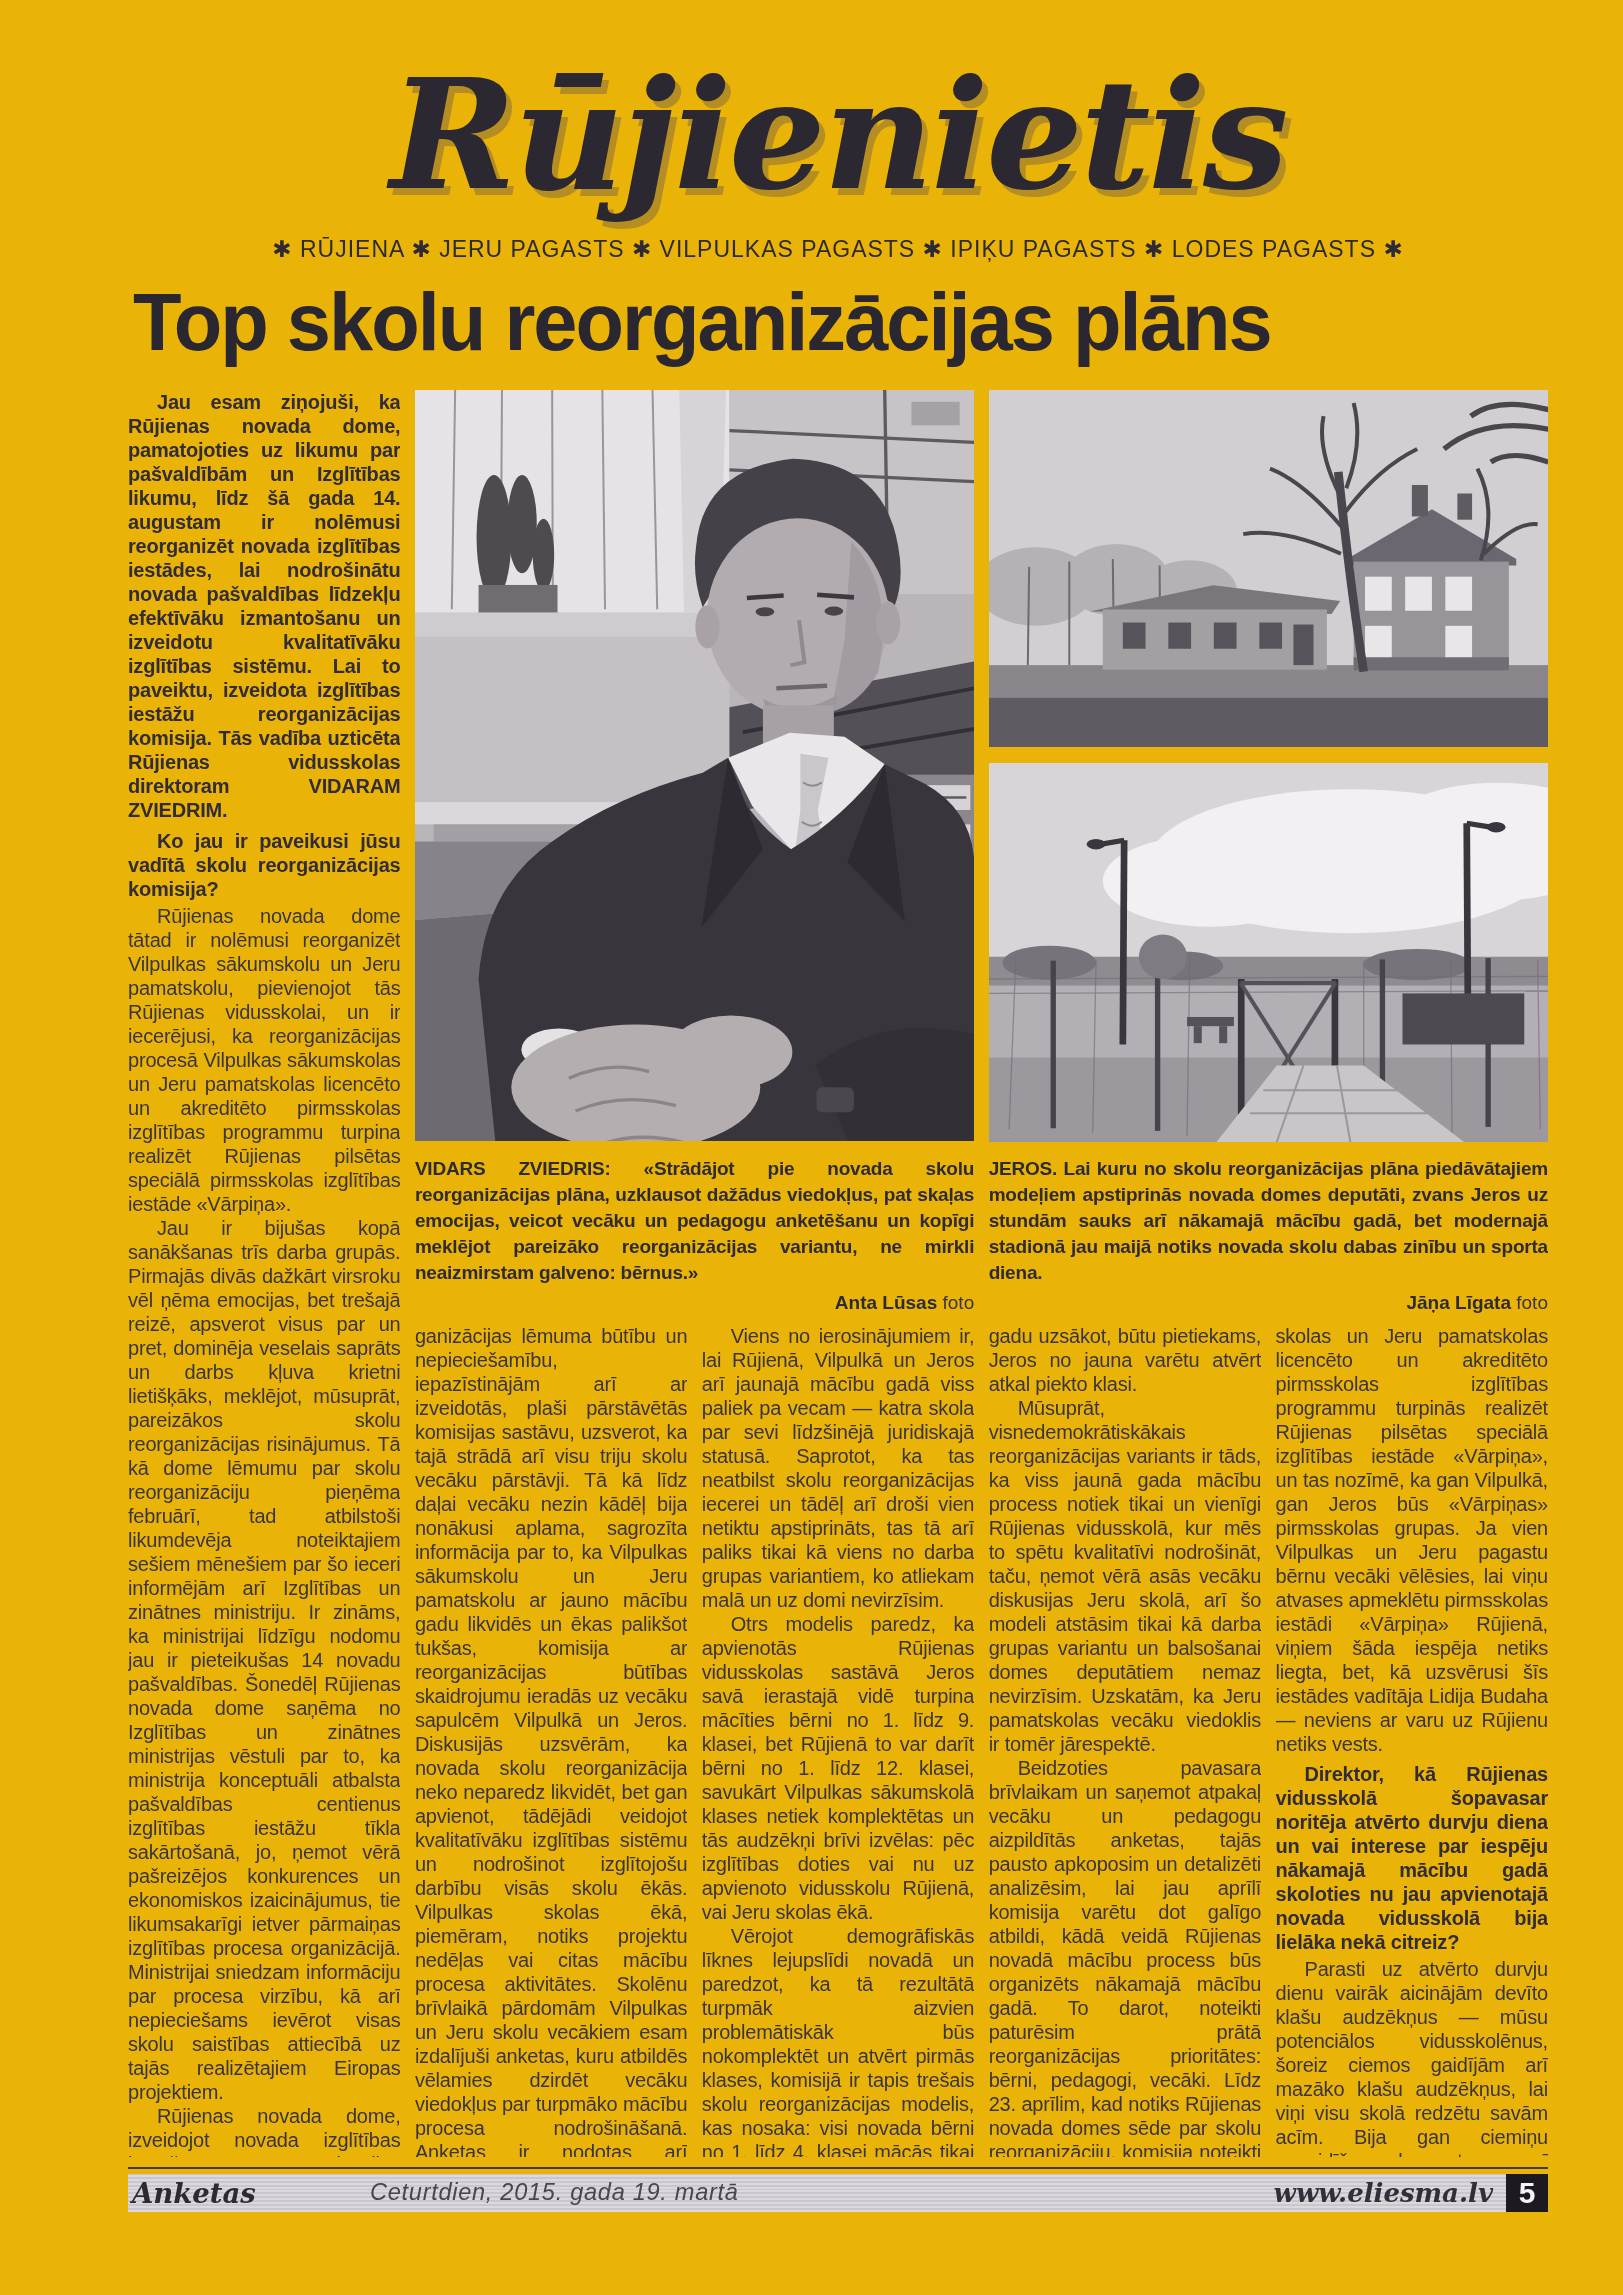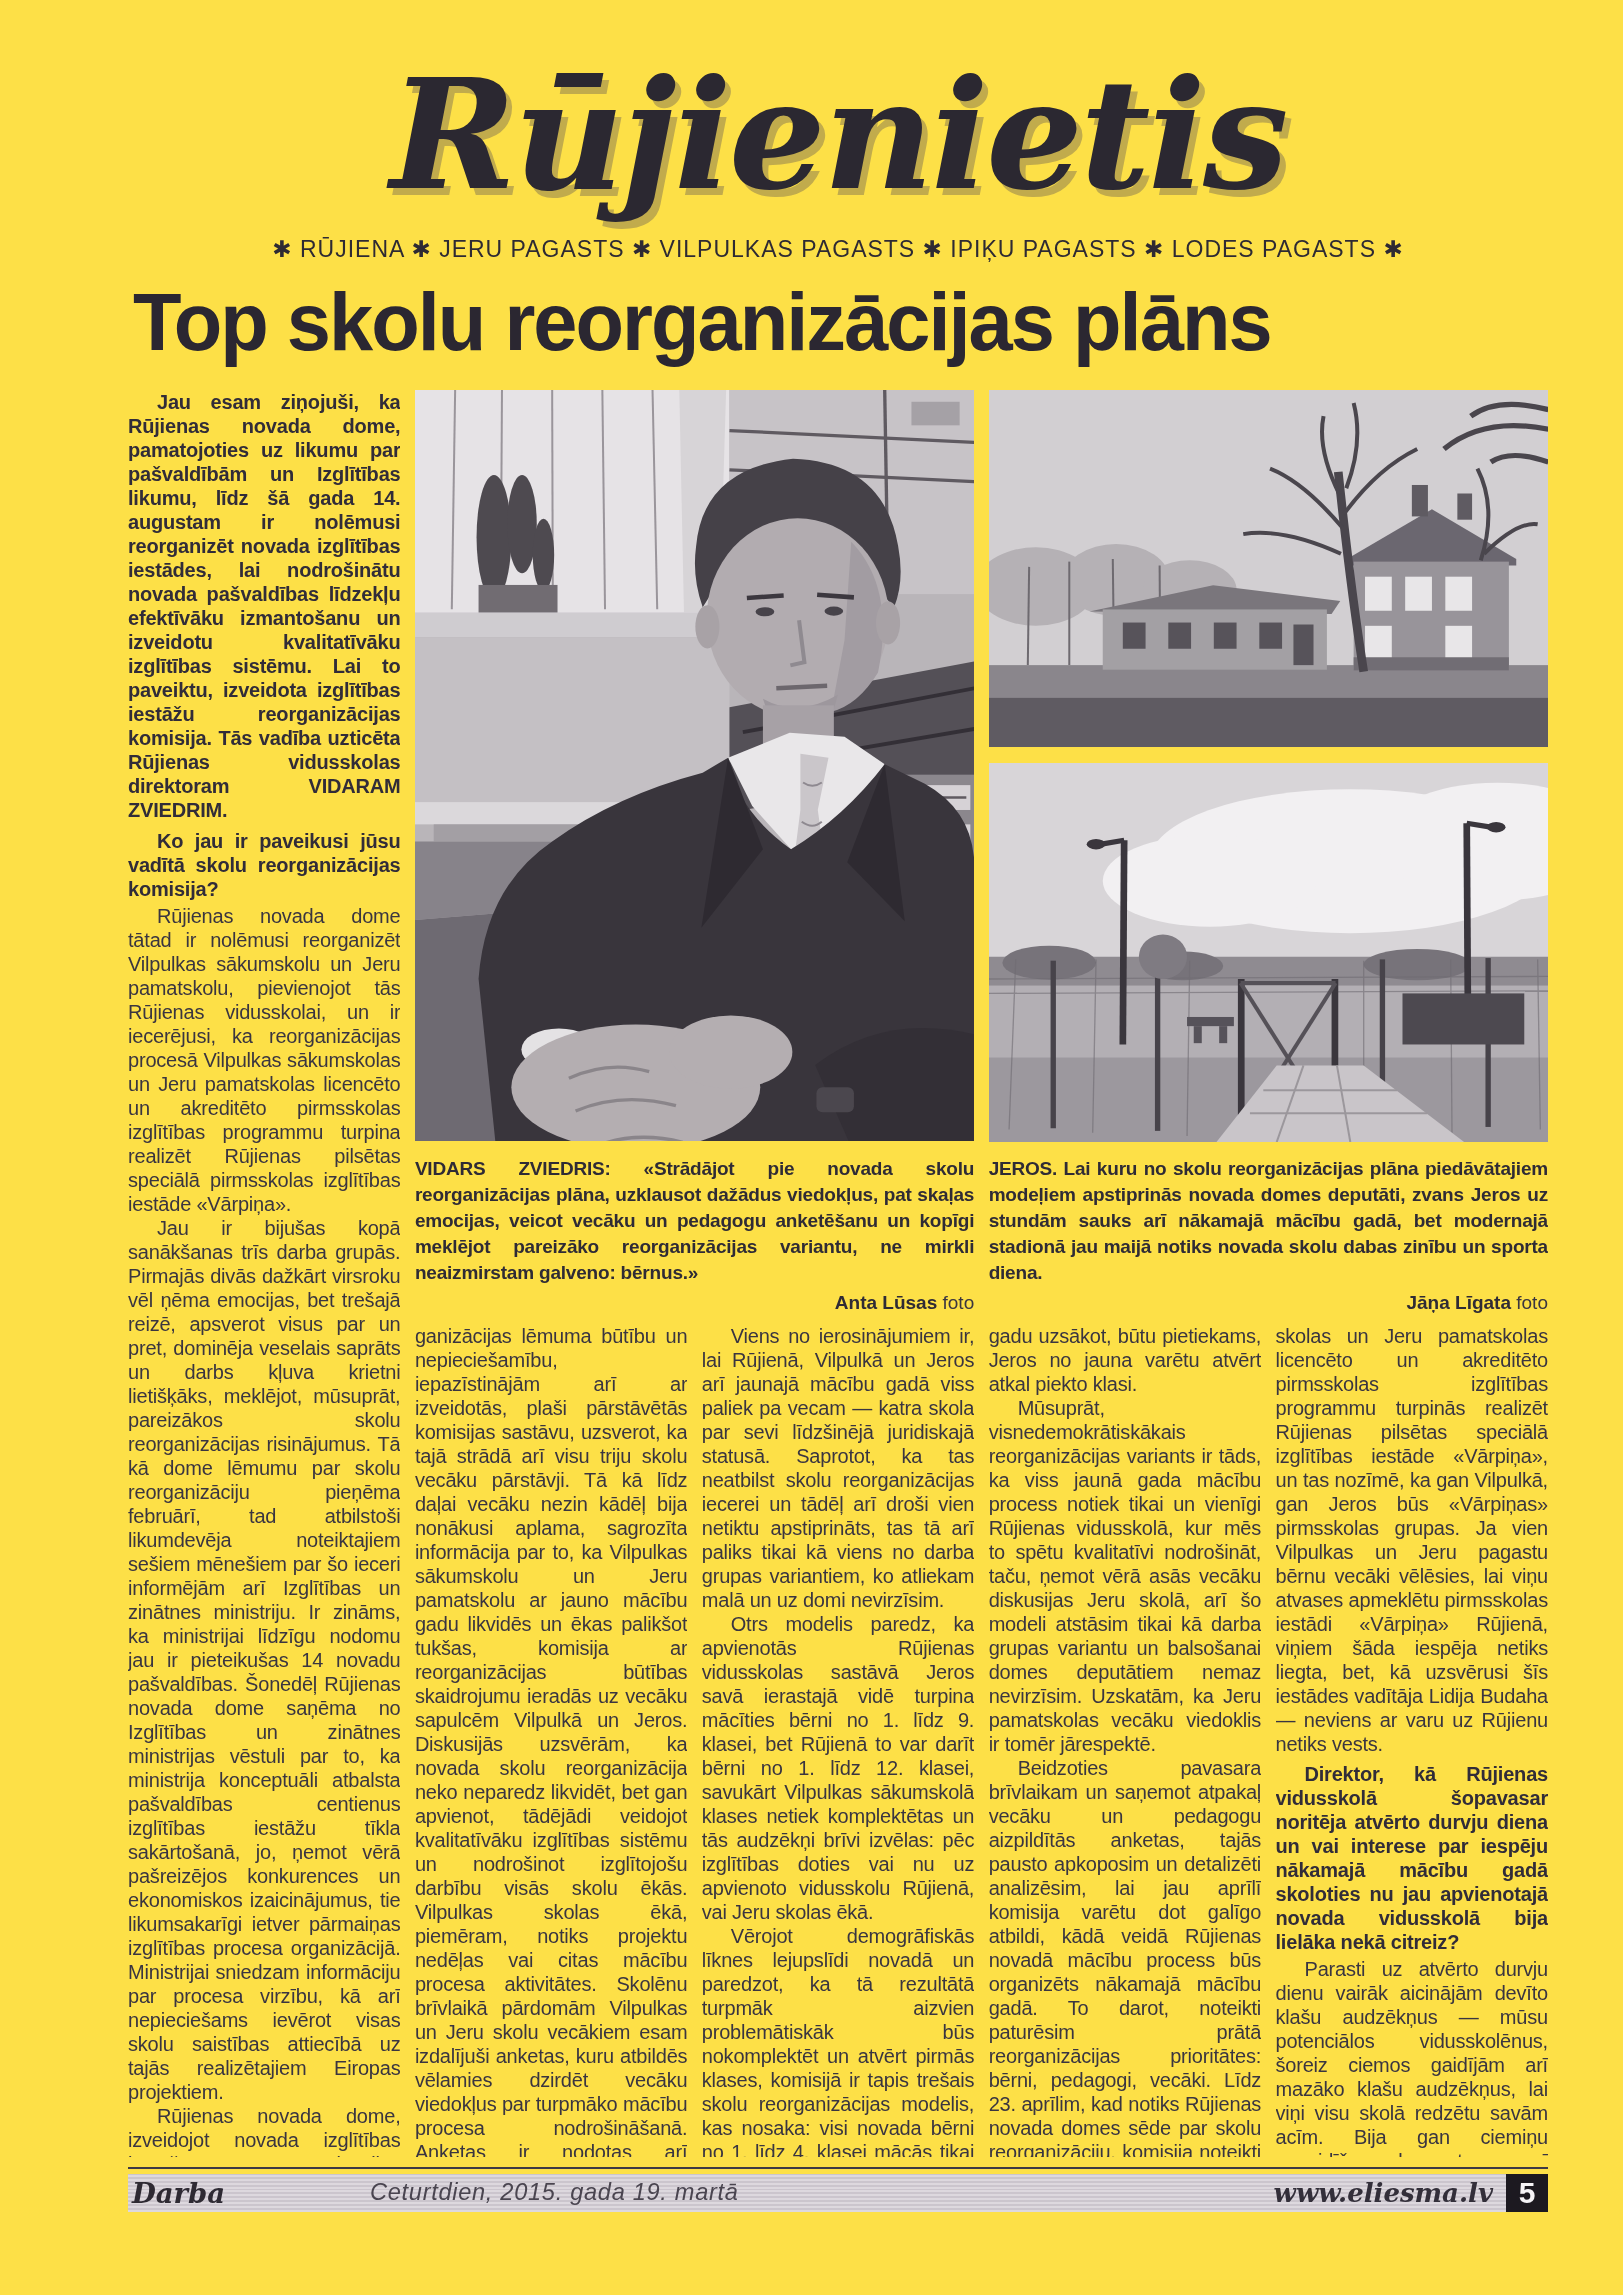--- a/index.html
+++ b/index.html
@@ -1,17 +1,17 @@
 <!DOCTYPE html>
 <html style="font-size:10.5px"><head>
 <meta charset="utf-8">
 <style>
   html,body{margin:0;padding:0;background:#dedae0;}
   .page{
-    width:1623px;height:2295px;background:#fde047;position:relative;
+    width:1623px;height:2295px;background:#eab308;position:relative;
     font-family:"Liberation Sans",sans-serif;color:#3a3540;overflow:hidden;
     box-sizing:border-box;padding:63px 75px 0 128px;
   }
   
   .masthead{text-align:center;}
   .masthead-title{
     font-family:"DejaVu Serif",serif;font-style:italic;font-weight:bold;
     font-size:152px;line-height:0.95;color:#2b2831;
     text-shadow:5.9px 6.5px 0 rgba(80,72,86,0.35);
     letter-spacing:-2.6px;
@@ -348,21 +348,21 @@
       <p class="q ind">Direktor, kā Rūjienas vidusskolā šopavasar noritēja atvērto durvju diena un vai interese par iespēju nākamajā mācību gadā skoloties nu jau apvienotajā novada vidusskolā bija lielāka nekā citreiz?</p>
       <p class="ind">Parasti uz atvērto durvju dienu vairāk aicinājām devīto klašu audzēkņus — mūsu potenciālos vidusskolēnus, šoreiz ciemos gaidījām arī mazāko klašu audzēkņus, lai viņi visu skolā redzētu savām acīm. Bija gan ciemiņu sagaidīšanas koncerts, gan arī mācību stundas un sporta aktivitātes. Kopā būšana visiem patika, tādēļ ir nolemts, ka jau maijā visu novada skolu audzēkņi un pedagogi satiksies pirmajā lielajā kopīgajā sporta dienas pasākumā Jeru pamatskolas jaukajā stadionā.</p>
 
     </section>
 
   </main>
 
   <footer class="footer">
     <div class="footer-rule"></div>
     <div class="footer-band">
-      <span class="f-paper">Darba</span>
+      <span class="f-paper">Anketas</span>
       <span class="f-date">Ceturtdien, 2015. gada 19. martā</span>
       <span class="f-spacer"></span>
       <span class="f-site">www.eliesma.lv</span>
       <span class="f-page">5</span>
     </div>
   </footer>
 
 </div>
 
 

